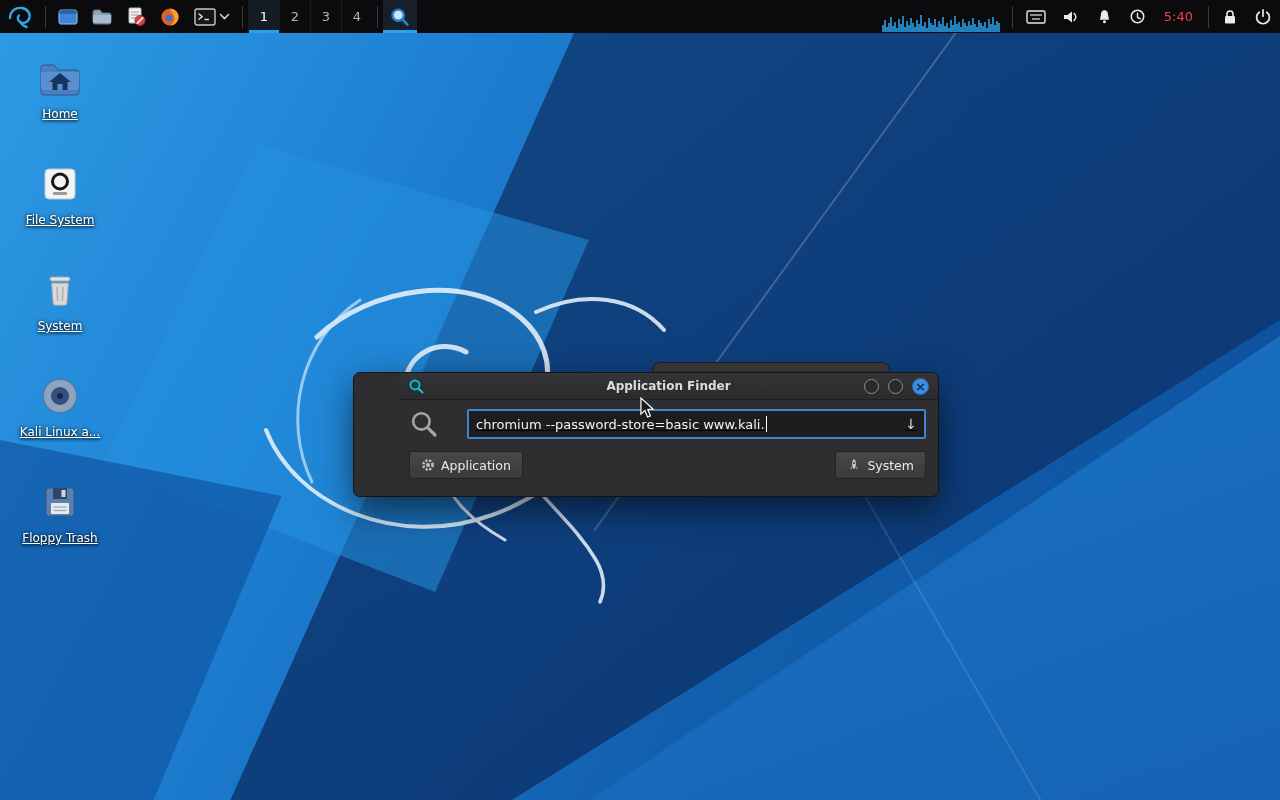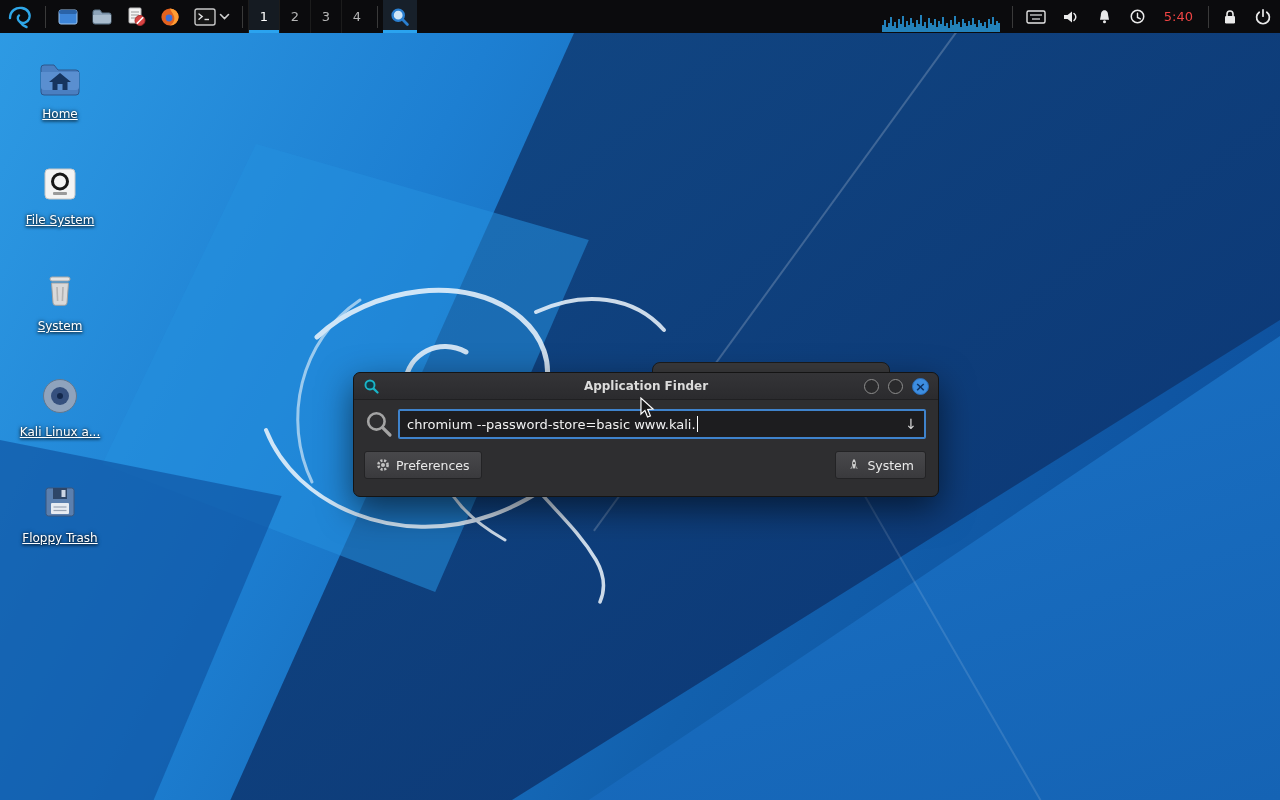--- a/index.html
+++ b/index.html
@@ -46,33 +46,33 @@
     text-shadow:0 1px 3px rgba(0,0,0,.95), 0 0 4px rgba(0,0,0,.6);text-decoration:underline; }
   .di-1{ top:56px; } .di-2{ top:162px; } .di-3{ top:268px; } .di-4{ top:374px; } .di-5{ top:480px; }
 
   
   .hidden-window { position:absolute; left:652px; top:362px; width:238px; height:14px;
     background:#3a3a3c; border:1px solid #1c1c1c; border-radius:8px 8px 0 0; z-index:30; }
 
   
   .finder { position:absolute; left:353px; top:372px; width:586px; height:125px;
     background:#2e2e30; border:1px solid #141414; border-radius:7px;
-    box-shadow:0 12px 34px rgba(0,0,0,.55); z-index:40; }
+    box-shadow:0 12px 34px rgba(0,0,0,.55); z-index:40;padding-left:45px; }
   .titlebar { height:27px; display:flex; align-items:center; position:relative;
     background:linear-gradient(#343437,#2b2b2e); border-bottom:1px solid #202022;
     border-radius:7px 7px 0 0; padding:0 9px; }
   .title { position:absolute; left:0; right:0; text-align:center; font-size:12px;
     font-weight:bold; color:#dcdcdc; pointer-events:none; }
   .tb-btns { margin-left:auto; display:flex; align-items:center; gap:9px; z-index:2; }
   .circle-btn { width:15px; height:15px; border-radius:50%; background:#29292b;
     border:1px solid #8d8d8d; }
   .close-btn { width:17px; height:17px; border-radius:50%; background:#3d8de0;
     border:1px solid #2a6db8; display:flex; align-items:center; justify-content:center;
     color:#0c2f5e; font-size:13px; font-weight:bold; line-height:1; }
-  .content { padding:9px 12px 0 10px; display:flex; align-items:center; gap:4px; }
+  .content { padding:9px 12px 0 10px; display:flex; align-items:center; gap:28px;text-decoration:underline; }
   .search-box { flex:1; height:30px; background:#1d1d1f; border:2px solid #3f83cc;
     border-radius:2px; display:flex; align-items:center; padding:0 7px; }
   .search-text { color:#f2f2f2; font-size:13px; white-space:pre; }
   .caret { width:1px; height:16px; background:#fff; margin-left:1px; }
   .dd-arrow { margin-left:auto; color:#d8d8d8; font-size:14px; padding-left:8px; }
   .actions { display:flex; justify-content:space-between; padding:12px 12px 0 10px; }
   .btn { display:flex; align-items:center; gap:6px; height:28px; padding:0 11px;
     background:linear-gradient(#48484b,#3a3a3d); border:1px solid #232325;
     border-radius:3px; color:#e9e9e9; font-size:12.5px; }
 
@@ -310,21 +310,21 @@
       <span class="dd-arrow">↓</span>
     </div>
   </div>
 
   <div class="actions">
     <div class="btn">
       <svg width="14" height="14" viewBox="0 0 14 14">
         <circle cx="7" cy="7" r="4.6" fill="none" stroke="#c3c3c3" stroke-width="2.6" stroke-dasharray="2.1 1.6"></circle>
         <circle cx="7" cy="7" r="2" fill="#c3c3c3"></circle>
       </svg>
-      <span>Preferences</span>
+      <span>Application</span>
     </div>
     <div class="btn">
       <svg width="14" height="14" viewBox="0 0 14 14">
         <path d="M7 1 C9.2 3 9.6 7 7.6 10.4 H6.4 C4.4 7 4.8 3 7 1 Z" fill="#cfcfcf"></path>
         <path d="M5 8 L3 11 L5.6 10.2 Z" fill="#9e9e9e"></path>
         <path d="M9 8 L11 11 L8.4 10.2 Z" fill="#9e9e9e"></path>
         <circle cx="7" cy="5.2" r="1.1" fill="#4a4a4a"></circle>
       </svg>
       <span>System</span>
     </div>

